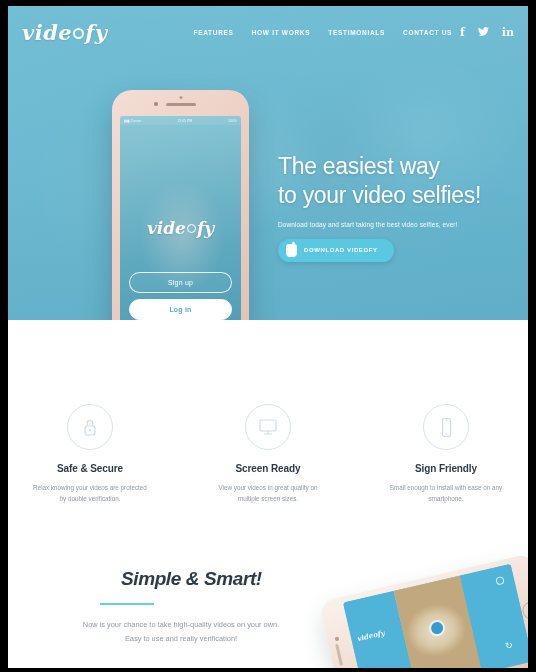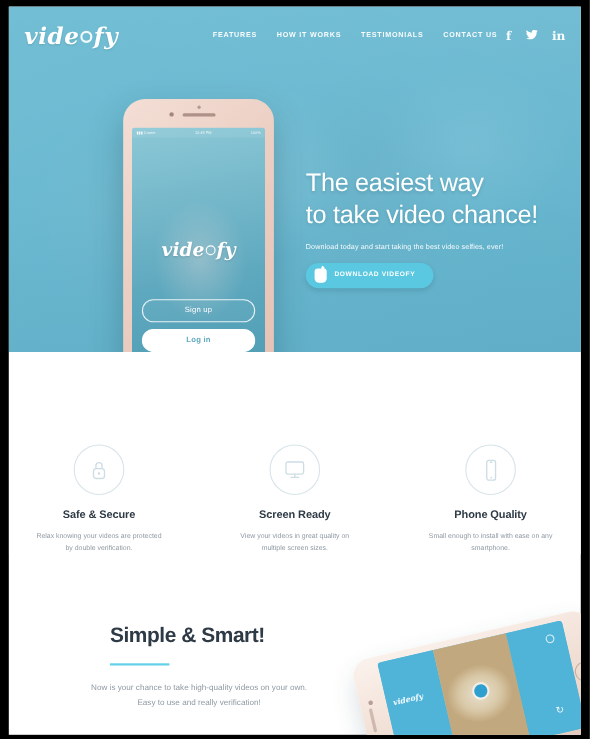--- a/index.html
+++ b/index.html
@@ -264,21 +264,22 @@
     position: relative;
     margin-top: 64px;
     padding: 0 22px;
     height: 120px;
   }
   .simple h2 {
     font-size: 19px;
     color: #2e3a45;
     font-weight: 700;
     letter-spacing: -.4px;
-    margin-left: 70px;
+    margin-left: 91px;
+    font-style: italic;
   }
   .simple .rule {
     width: 54px; height: 2px;
     background: #62d0e8;
     margin: 13px 0 0 70px;
   }
   .simple p {
     font-size: 7.4px;
     color: #8f9aa3;
     line-height: 1.95;
@@ -410,21 +411,21 @@
           <div class="btn-ghost">Sign up</div>
           <div class="btn-solid">Log in</div>
         </div>
       </div>
 
     </div>
 
     <div class="hero-copy">
       <h1>
         <span>The easiest way</span><br>
-        <span>to take video chance!</span>
+        <span>to your video selfies!</span>
       </h1>
       <p class="sub">Download today and start taking the best video selfies, ever!</p>
       <div class="cta">
         <span class="apple"></span>
         <span class="label">DOWNLOAD VIDEOFY</span>
       </div>
     </div>
   </section>
 
   <section class="features">
@@ -454,21 +455,21 @@
     </div>
 
     <div class="feature">
       <div class="f-circle">
         <svg width="13" height="21" viewBox="0 0 13 21" fill="none" stroke="#cddde4" stroke-width="1.2">
           <rect x="2.5" y="1.5" width="8" height="18" rx="2"></rect>
           <path d="M5.4 3.2h2.2"></path>
           <circle cx="6.5" cy="17.2" r="0.8" fill="#cddde4" stroke="none"></circle>
         </svg>
       </div>
-      <h3>Phone Quality</h3>
+      <h3>Sign Friendly</h3>
       <p>Small enough to install with ease on any smartphone.</p>
     </div>
 
   </section>
 
   <section class="simple">
     <h2>Simple &amp; Smart!</h2>
     <div class="rule"></div>
     <p>Now is your chance to take high-quality videos on your own. Easy to use and really verification!</p>
 

